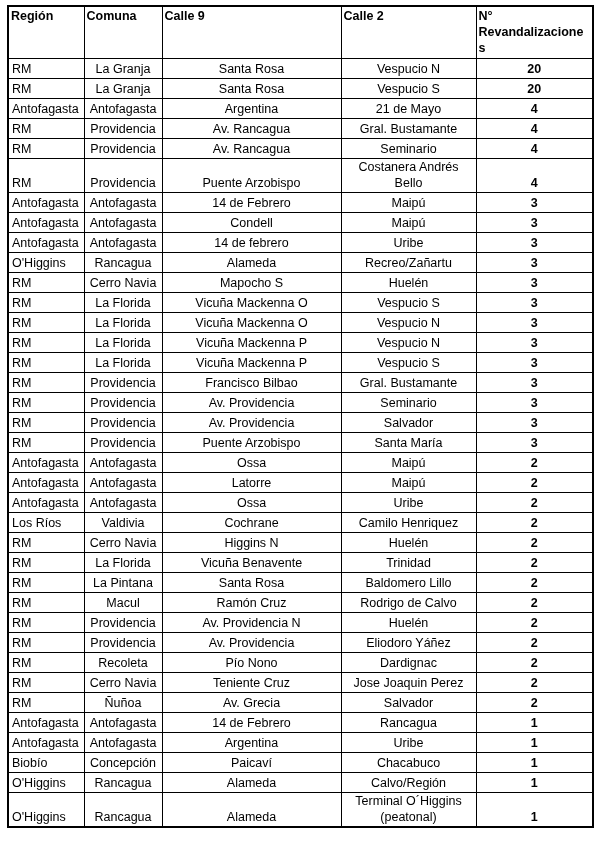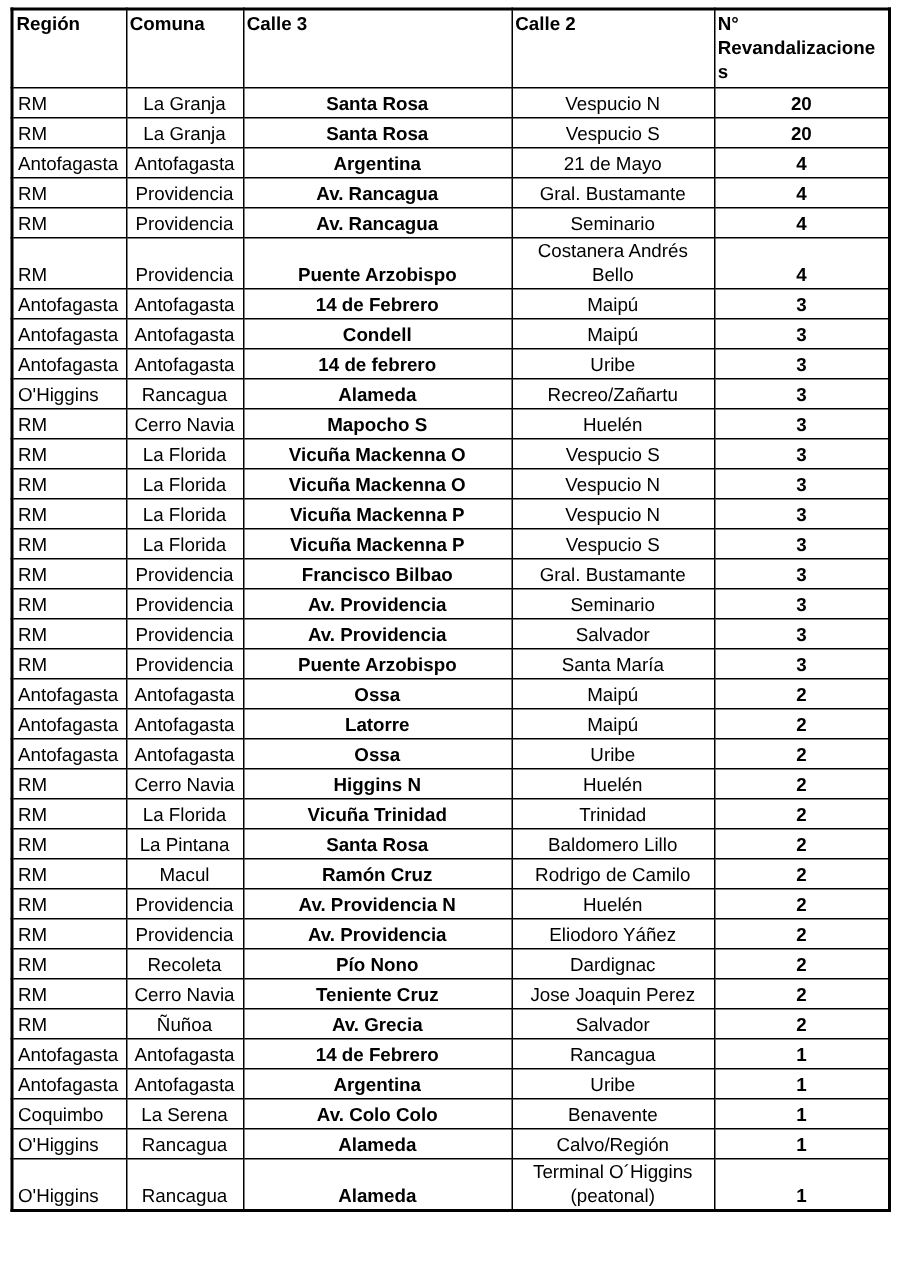--- a/index.html
+++ b/index.html
@@ -42,41 +42,41 @@
     padding: 0 2px 1px 2px;
     height: 18px;
     text-align: center;
   }
   table.revand td.c0 {
     text-align: left;
     padding-left: 3px;
   }
   .c0 { width: 76px; }
   .c1 { width: 78px; }
-  .c2 { width: 179px; font-weight: bold; }
+  .c2 { width: 179px; }
   .c3 { width: 135px; }
   .c4 { width: 117px; font-weight: bold; }
 </style>
 </head>
 <body>
 
 <div class="table-wrap">
   <table class="revand">
     <colgroup>
       <col class="c0">
         <col class="c1">
         <col class="c2">
         <col class="c3">
         <col class="c4">
     </colgroup>
     <thead>
       <tr>
         <th class="c0">Región</th>
         <th class="c1">Comuna</th>
-        <th class="c2">Calle 3</th>
+        <th class="c2">Calle 9</th>
         <th class="c3">Calle 2</th>
         <th class="c4">N°
 Revandalizaciones</th>
       </tr>
     </thead>
     <tbody>
         <tr>
           <td class="c0">RM</td>
           <td class="c1">La Granja</td>
           <td class="c2">Santa Rosa</td>
@@ -224,45 +224,52 @@
           <td class="c4">2</td>
         </tr>
         <tr>
           <td class="c0">Antofagasta</td>
           <td class="c1">Antofagasta</td>
           <td class="c2">Ossa</td>
           <td class="c3">Uribe</td>
           <td class="c4">2</td>
         </tr>
         <tr>
+          <td class="c0">Los Ríos</td>
+          <td class="c1">Valdivia</td>
+          <td class="c2">Cochrane</td>
+          <td class="c3">Camilo Henriquez</td>
+          <td class="c4">2</td>
+        </tr>
+        <tr>
           <td class="c0">RM</td>
           <td class="c1">Cerro Navia</td>
           <td class="c2">Higgins N</td>
           <td class="c3">Huelén</td>
           <td class="c4">2</td>
         </tr>
         <tr>
           <td class="c0">RM</td>
           <td class="c1">La Florida</td>
-          <td class="c2">Vicuña Trinidad</td>
+          <td class="c2">Vicuña Benavente</td>
           <td class="c3">Trinidad</td>
           <td class="c4">2</td>
         </tr>
         <tr>
           <td class="c0">RM</td>
           <td class="c1">La Pintana</td>
           <td class="c2">Santa Rosa</td>
           <td class="c3">Baldomero Lillo</td>
           <td class="c4">2</td>
         </tr>
         <tr>
           <td class="c0">RM</td>
           <td class="c1">Macul</td>
           <td class="c2">Ramón Cruz</td>
-          <td class="c3">Rodrigo de Camilo</td>
+          <td class="c3">Rodrigo de Calvo</td>
           <td class="c4">2</td>
         </tr>
         <tr>
           <td class="c0">RM</td>
           <td class="c1">Providencia</td>
           <td class="c2">Av. Providencia N</td>
           <td class="c3">Huelén</td>
           <td class="c4">2</td>
         </tr>
         <tr>
@@ -301,24 +308,24 @@
           <td class="c4">1</td>
         </tr>
         <tr>
           <td class="c0">Antofagasta</td>
           <td class="c1">Antofagasta</td>
           <td class="c2">Argentina</td>
           <td class="c3">Uribe</td>
           <td class="c4">1</td>
         </tr>
         <tr>
-          <td class="c0">Coquimbo</td>
-          <td class="c1">La Serena</td>
-          <td class="c2">Av. Colo Colo</td>
-          <td class="c3">Benavente</td>
+          <td class="c0">Biobío</td>
+          <td class="c1">Concepción</td>
+          <td class="c2">Paicaví</td>
+          <td class="c3">Chacabuco</td>
           <td class="c4">1</td>
         </tr>
         <tr>
           <td class="c0">O'Higgins</td>
           <td class="c1">Rancagua</td>
           <td class="c2">Alameda</td>
           <td class="c3">Calvo/Región</td>
           <td class="c4">1</td>
         </tr>
         <tr>

